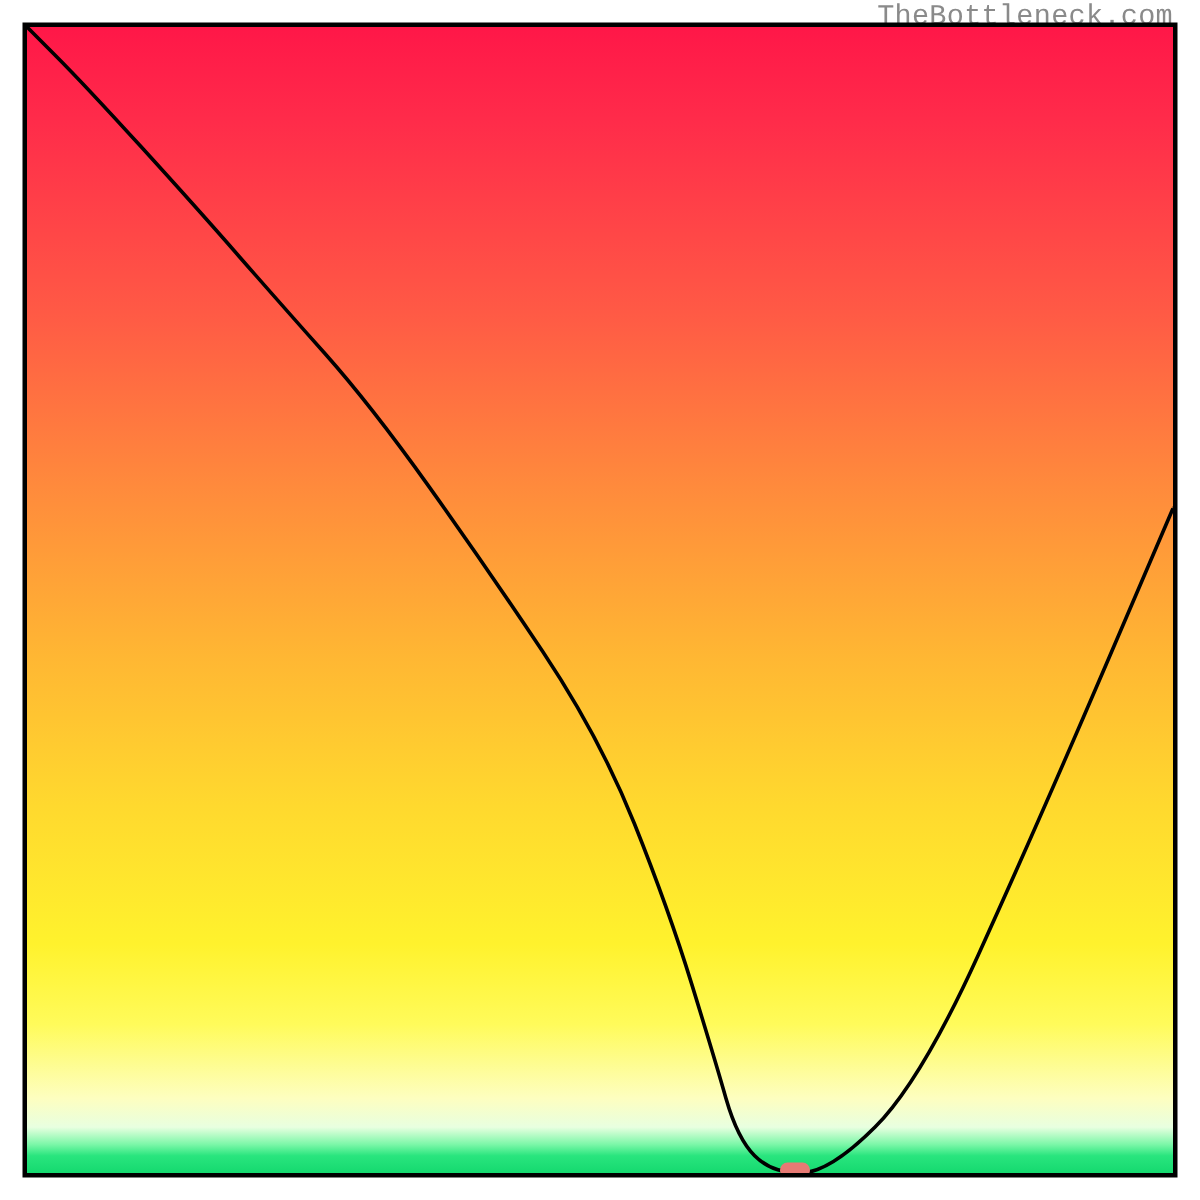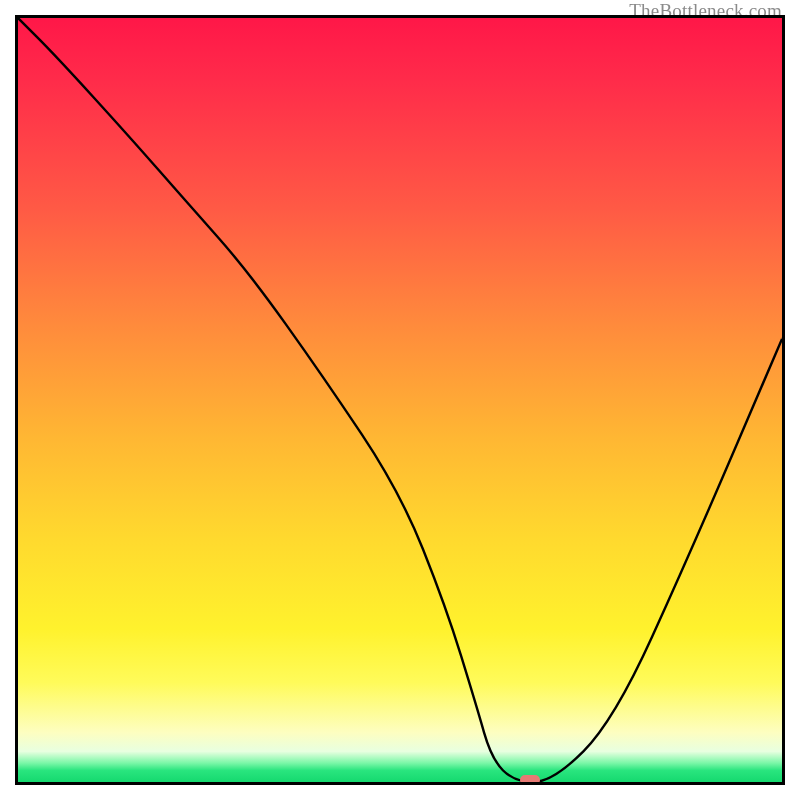--- a/index.html
+++ b/index.html
@@ -48,21 +48,21 @@
   .curve-svg {
     position: absolute;
     inset: 0;
     width: 100%;
     height: 100%;
   }
   .watermark {
     position: absolute;
     top: 0px;
     right: 18px;
-    font-family: Liberation Serif, serif;
+    font-family: Liberation Mono, monospace;
     font-size: 19px;
     color: #8a8a8a;
     font-weight: 500;
     letter-spacing: 0.2px;
   }
   .marker {
     position: absolute;
     width: 20px;
     height: 10px;
     background: #e77a74;

